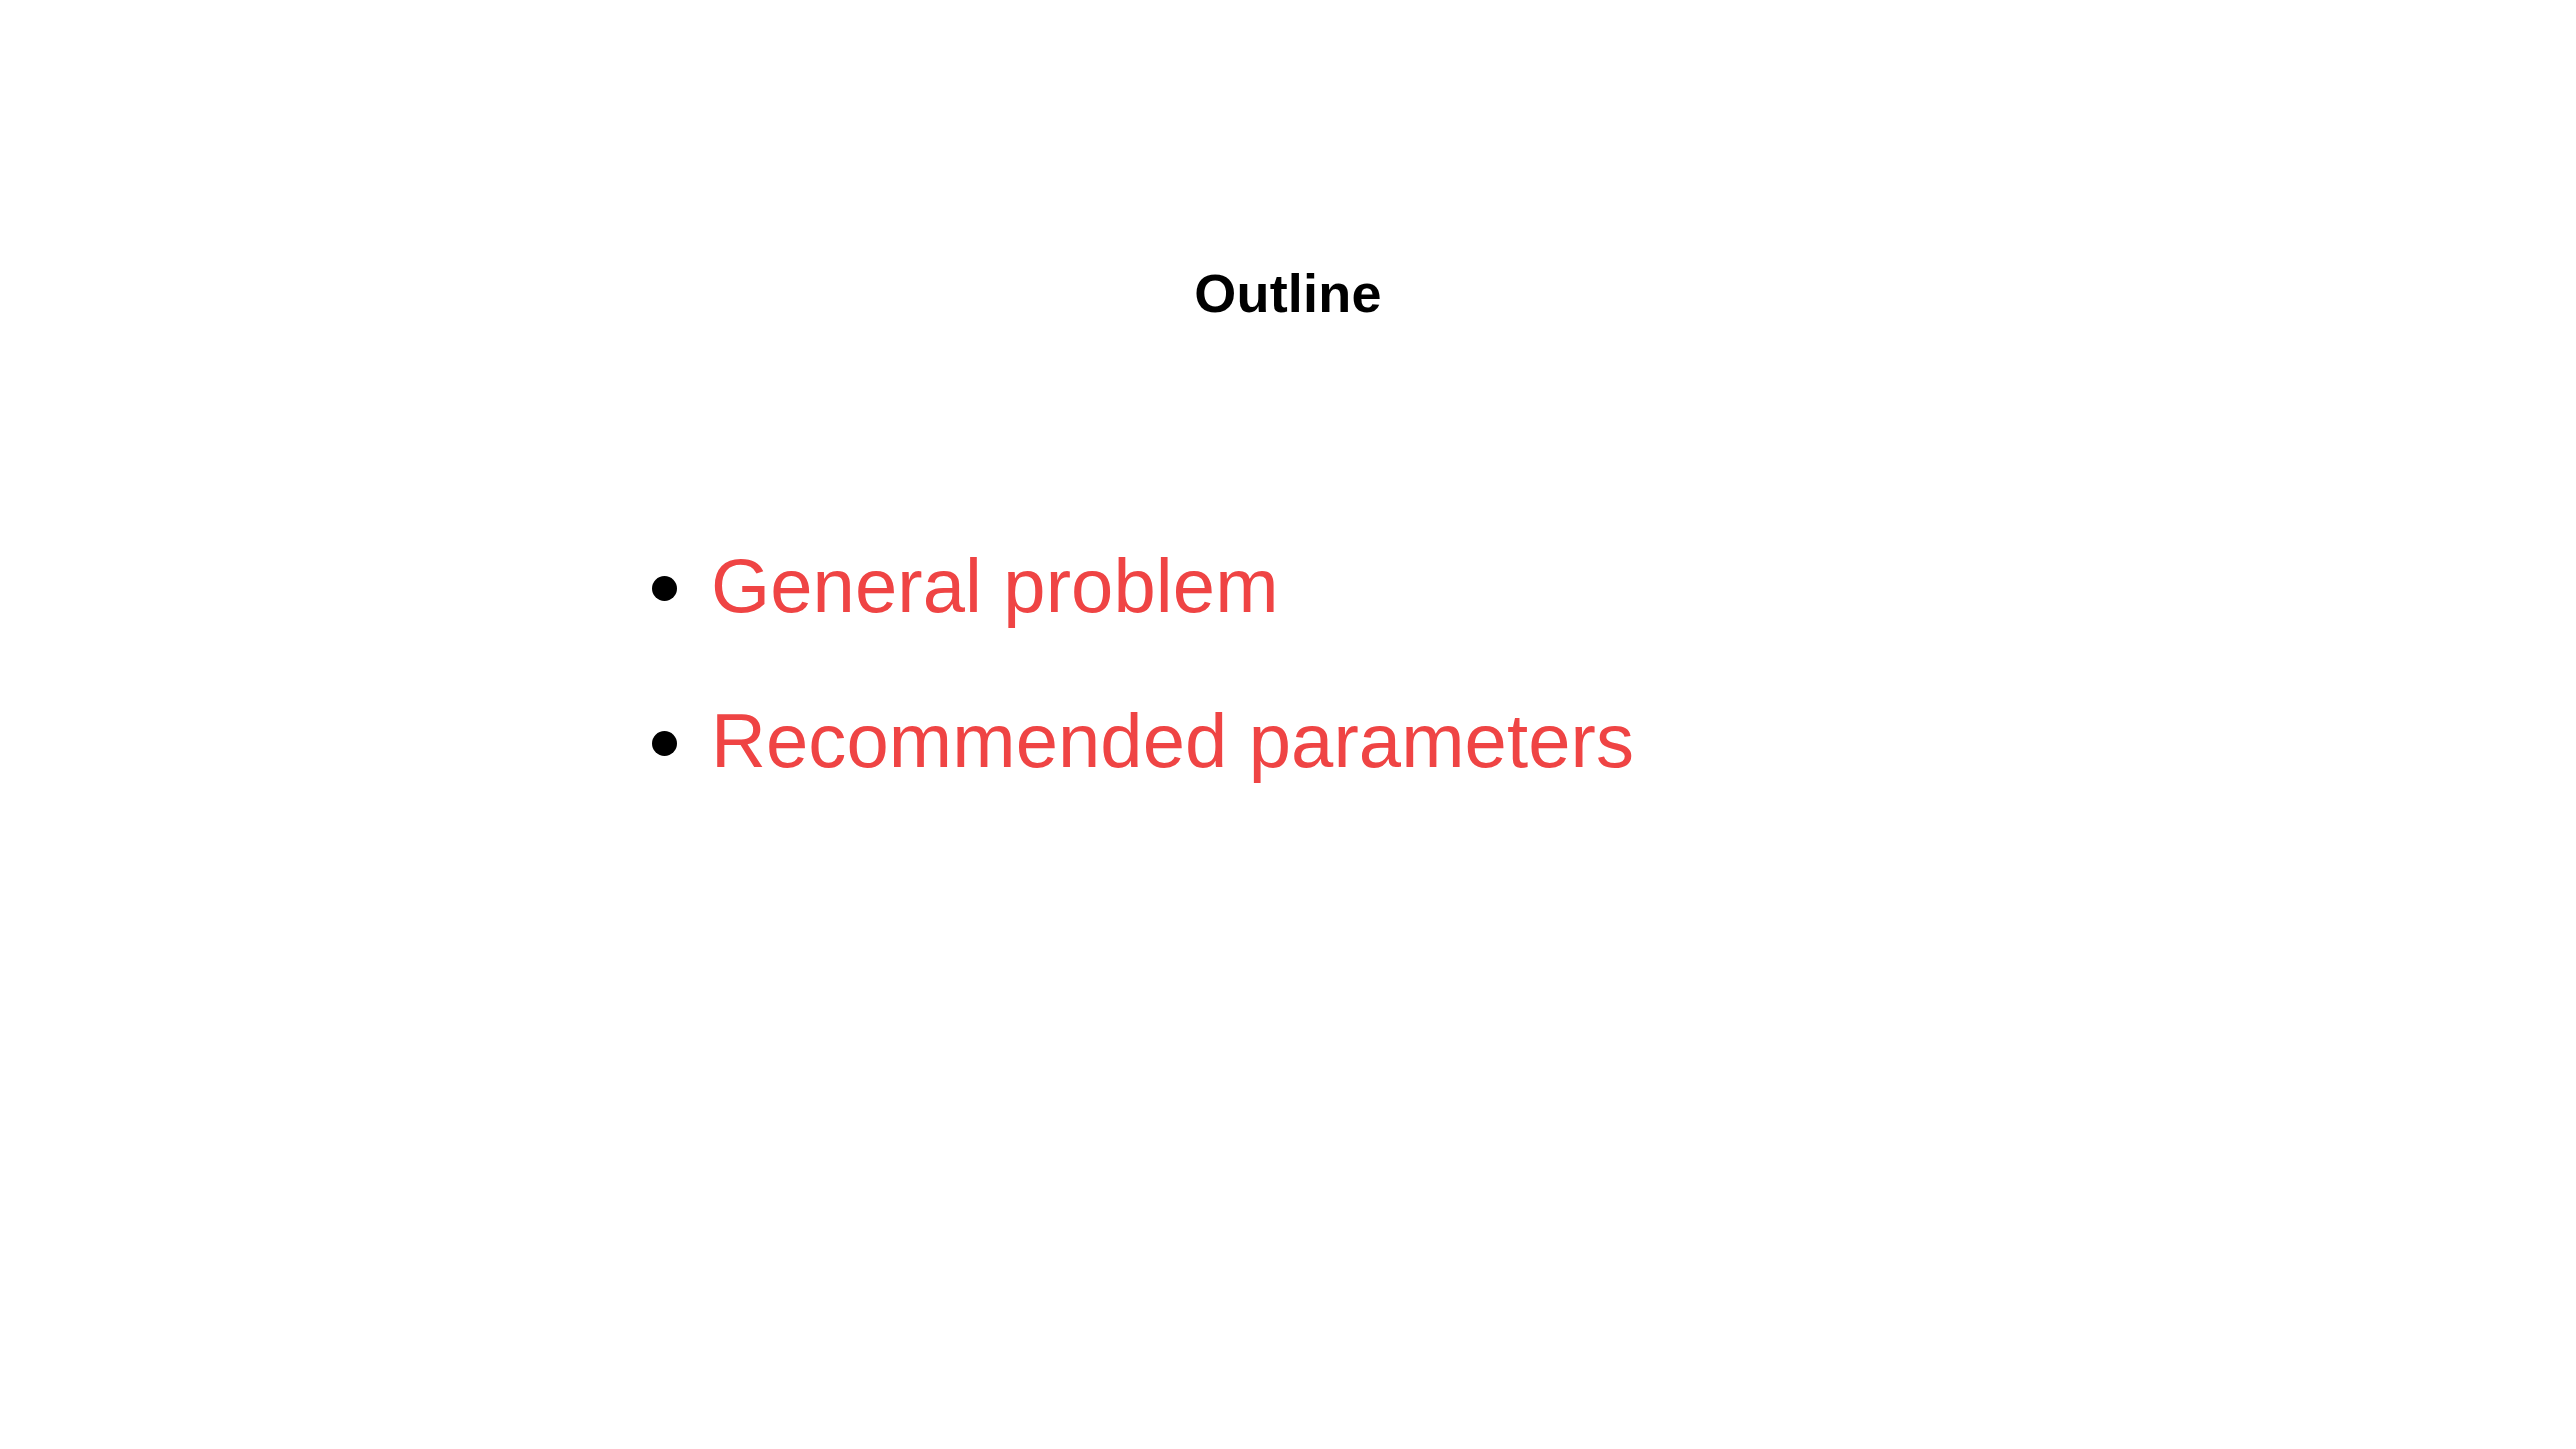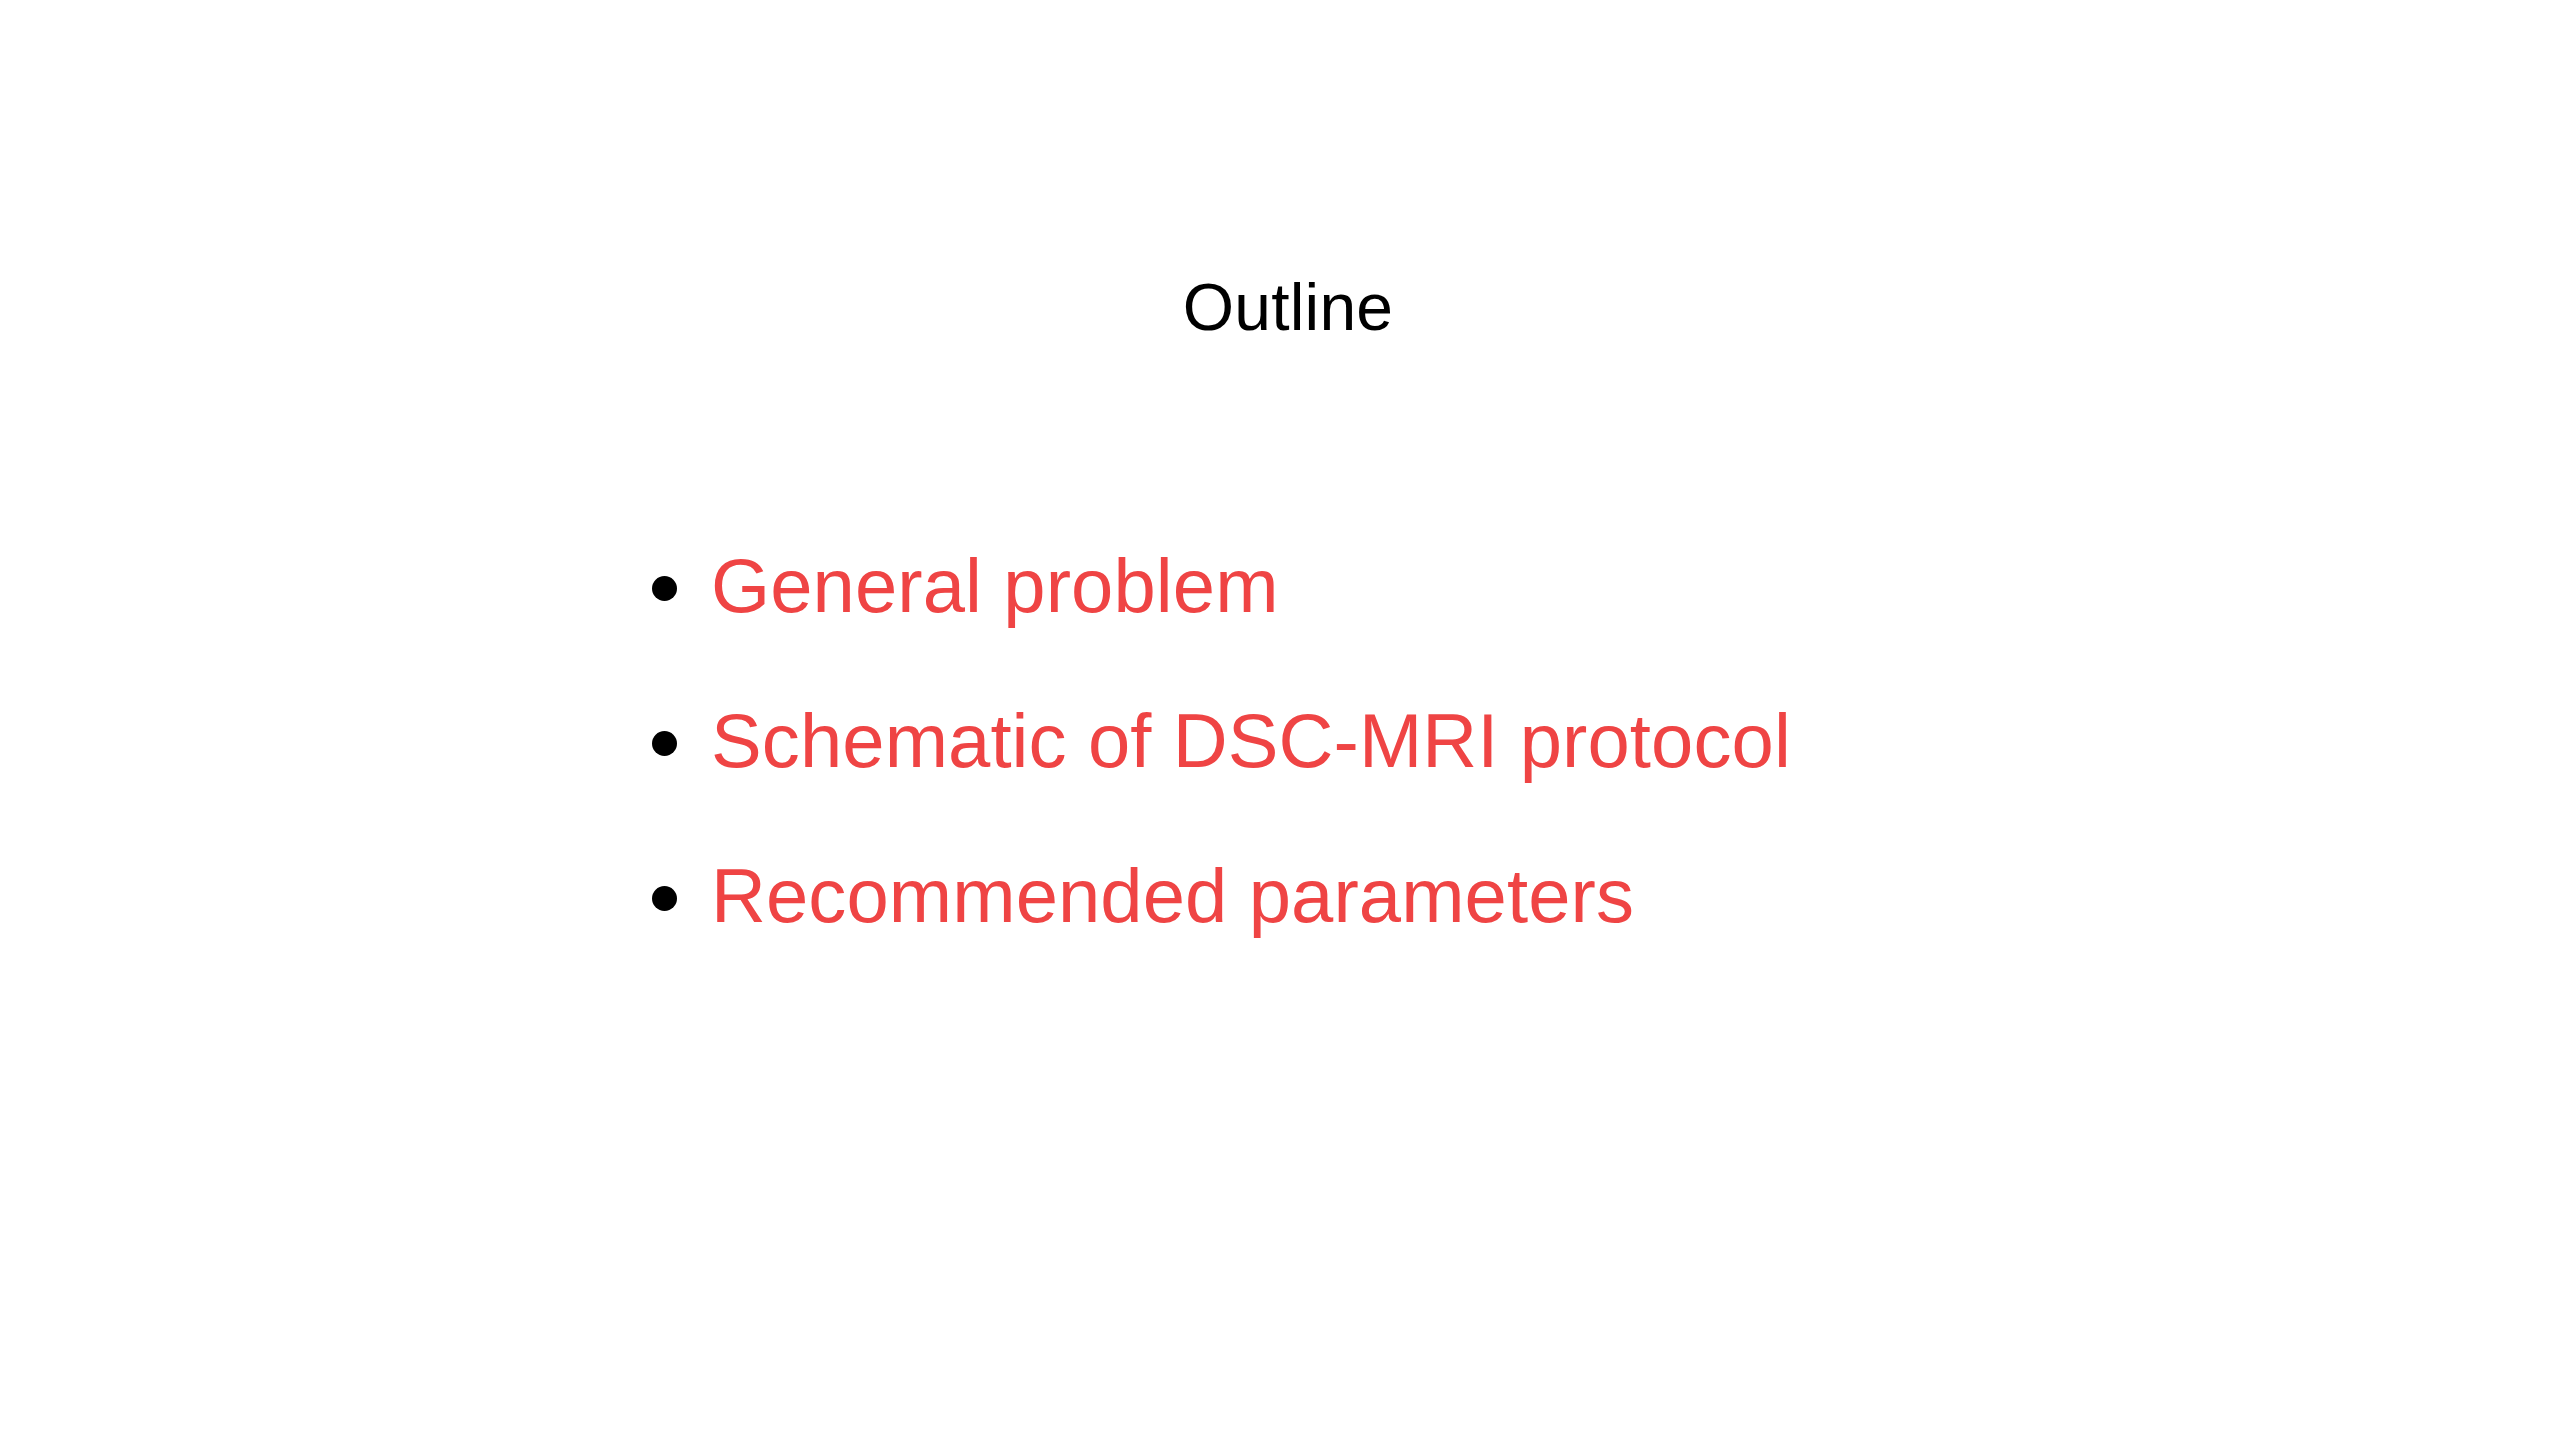--- a/index.html
+++ b/index.html
@@ -24,23 +24,23 @@
   #title-block {
     position: absolute;
     left: 0;
     right: 0;
     top: 230px;
     text-align: center;
   }
 
   #slide-title {
     display: inline-block;
-    font-size: 66px;
+    font-size: 54px;
     line-height: 1.0;
-    font-weight: 400;
+    font-weight: 700;
     letter-spacing: 0.2px;
     color: #000000;
     white-space: nowrap;
   }
 
   
   #bullet-list {
     position: absolute;
     left: 646px;
     top: 545px;
@@ -88,24 +88,20 @@
   </div>
 
   <ul id="bullet-list">
 
     <li class="bullet-item">
       <span class="bullet-marker"></span>
       <span class="bullet-text">General problem</span>
     </li>
 
 
-    <li class="bullet-item">
-      <span class="bullet-marker"></span>
-      <span class="bullet-text">Schematic of DSC-MRI protocol</span>
-    </li>
 
     <li class="bullet-item">
       <span class="bullet-marker"></span>
       <span class="bullet-text">Recommended parameters</span>
     </li>
 
   </ul>
 
 </div>
 

